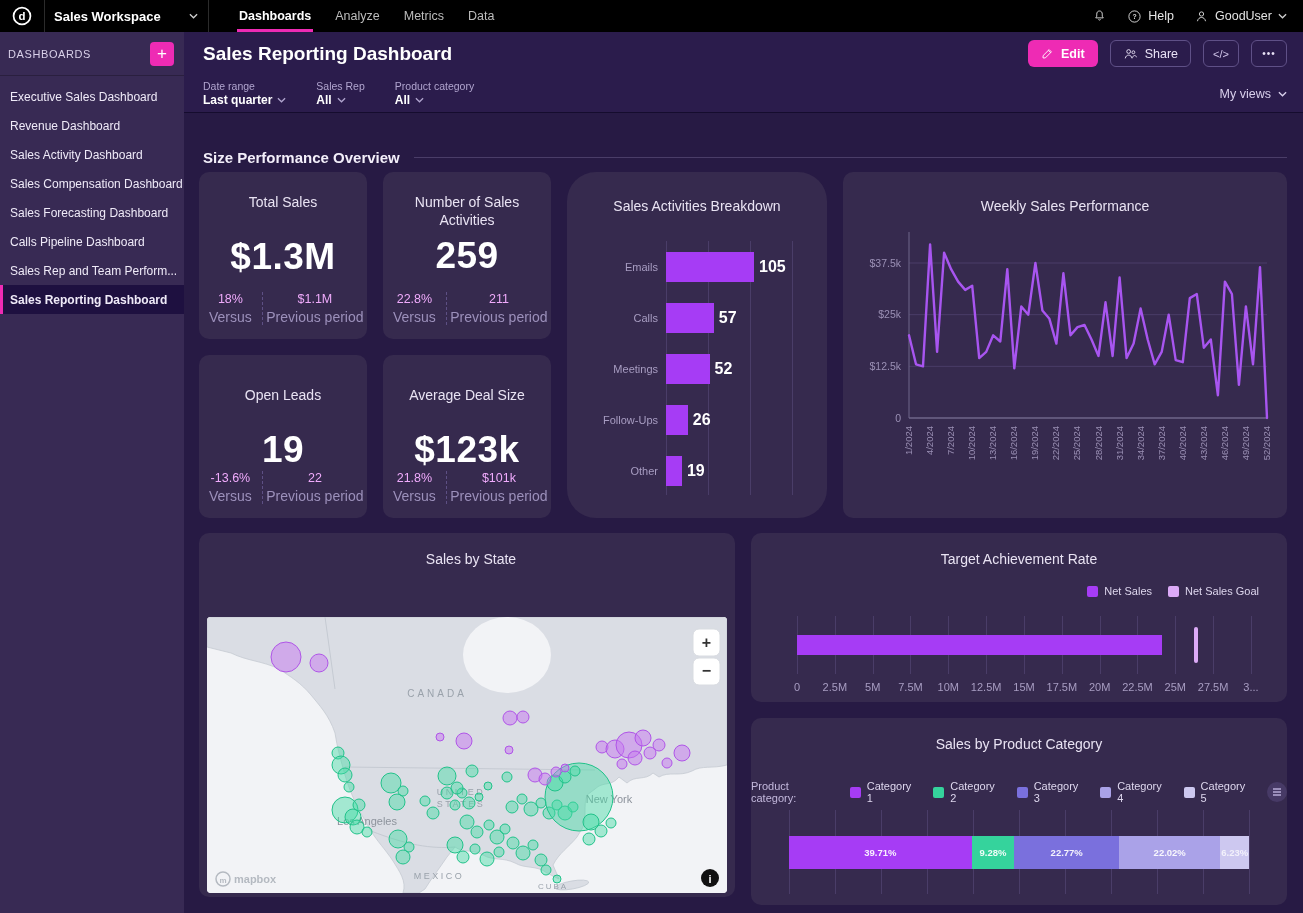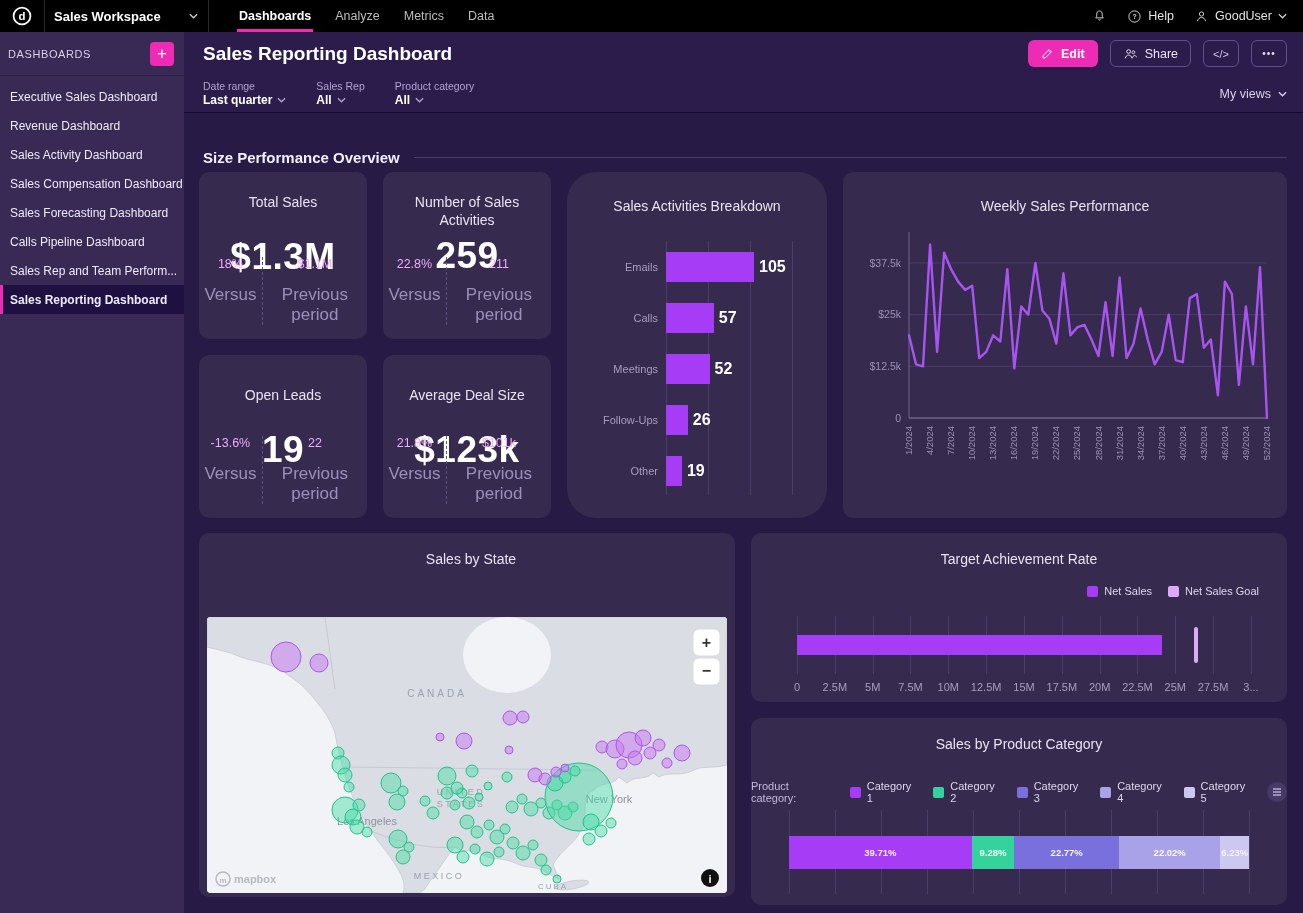--- a/index.html
+++ b/index.html
@@ -68,21 +68,21 @@
   
   .kpi { width:168px; height:167px; padding-top:22px; }
   .kpi .card-title { padding:0 14px; line-height:1.25; }
   .kpi-value { text-align:center; font-size:37px; font-weight:600; color:#fff; margin-top:24px;
     letter-spacing:0.5px; }
   .kpi-cmp { position:absolute; left:0; right:0; bottom:14px; display:flex; }
   .kpi-cmp .col { text-align:center; }
   .kpi-cmp .col.a { width:38%; border-right:1px dashed #5d4f84; }
   .kpi-cmp .col.b { width:62%; }
   .cmp-v { font-size:12.5px; color:#f0abfc; }
-  .cmp-l { font-size:17px; color:#9c90bb; margin-top:14px; }
+  .cmp-l { font-size:14px; color:#9c90bb; margin-top:3px; }
 
   
   .hbar-area { position:absolute; left:0; top:62px; right:0; bottom:16px; }
   .hgrid { position:absolute; top:7px; bottom:7px; width:1px; background:#4a3d68; }
   .hrow { position:absolute; left:0; right:0; height:50px; }
   .hrow-label { position:absolute; right:calc(100% - 91px); top:50%; transform:translateY(-50%);
     font-size:11px; color:#a89dc2; text-align:right; }
   .hbar { position:absolute; left:99px; top:10px; height:30px; background:#a63cf5; cursor:pointer; }
   .hbar-val { position:absolute; top:50%; transform:translateY(-50%); font-size:16px; font-weight:700;
     color:#fff; }

